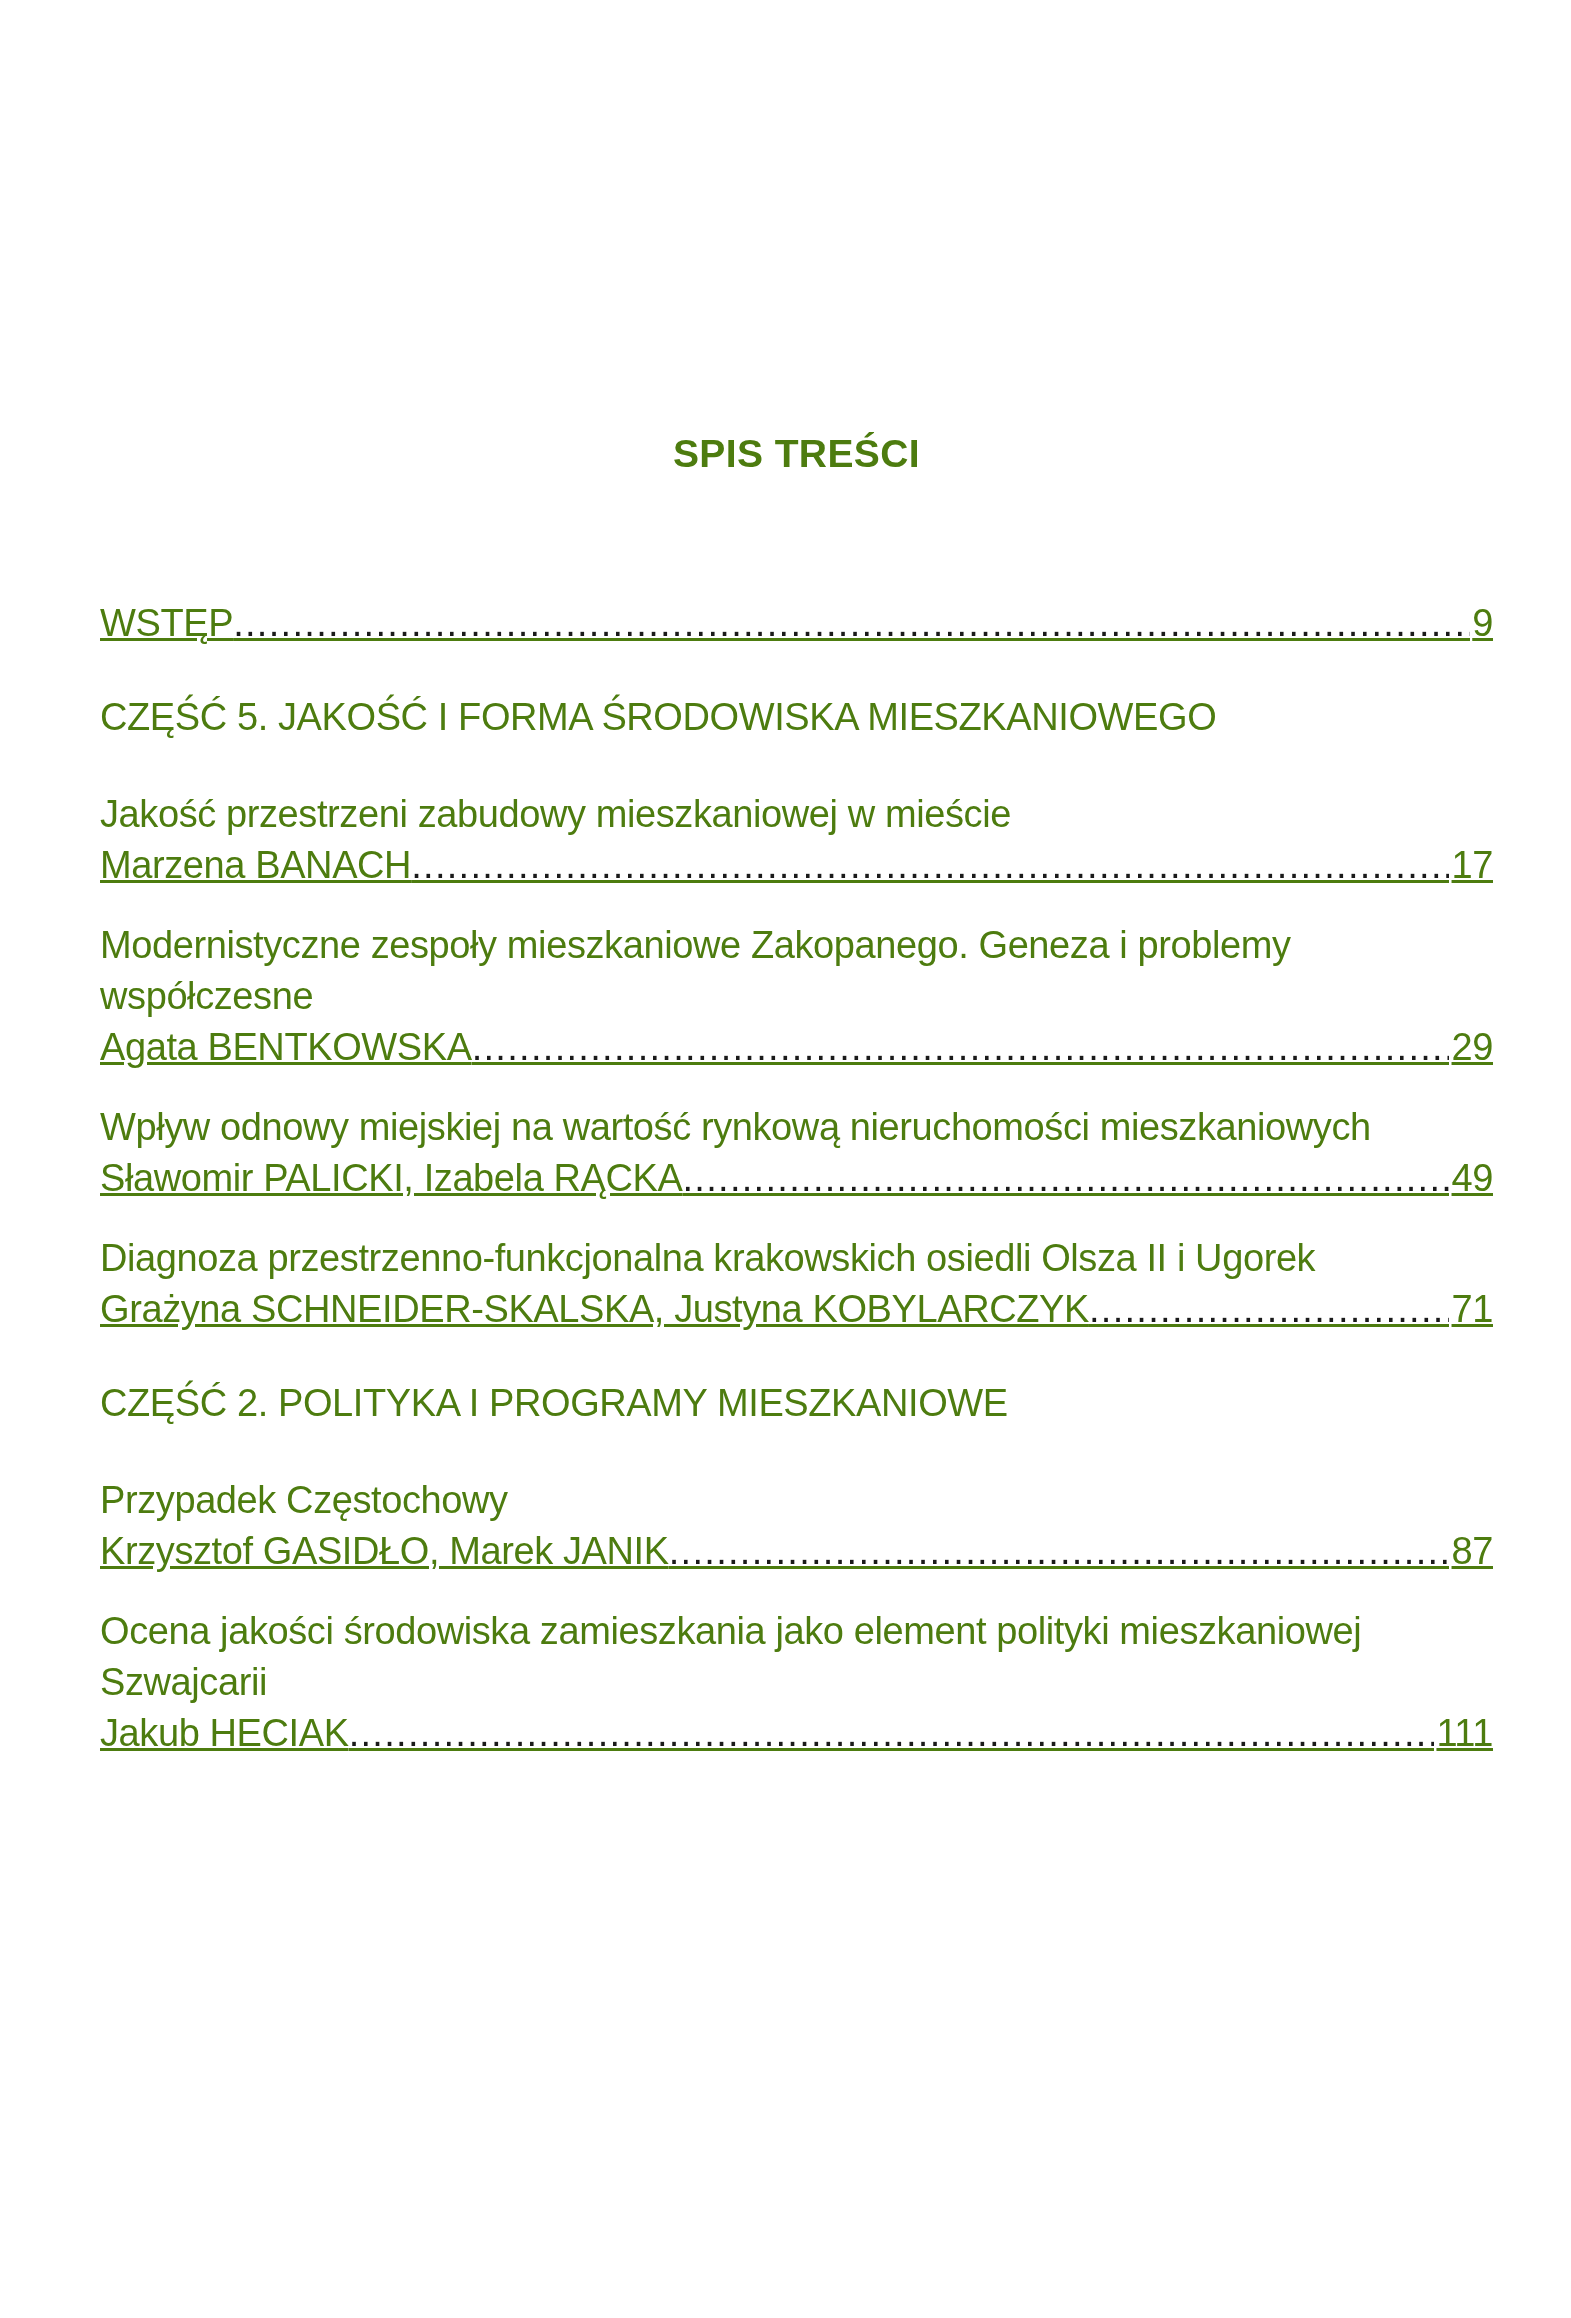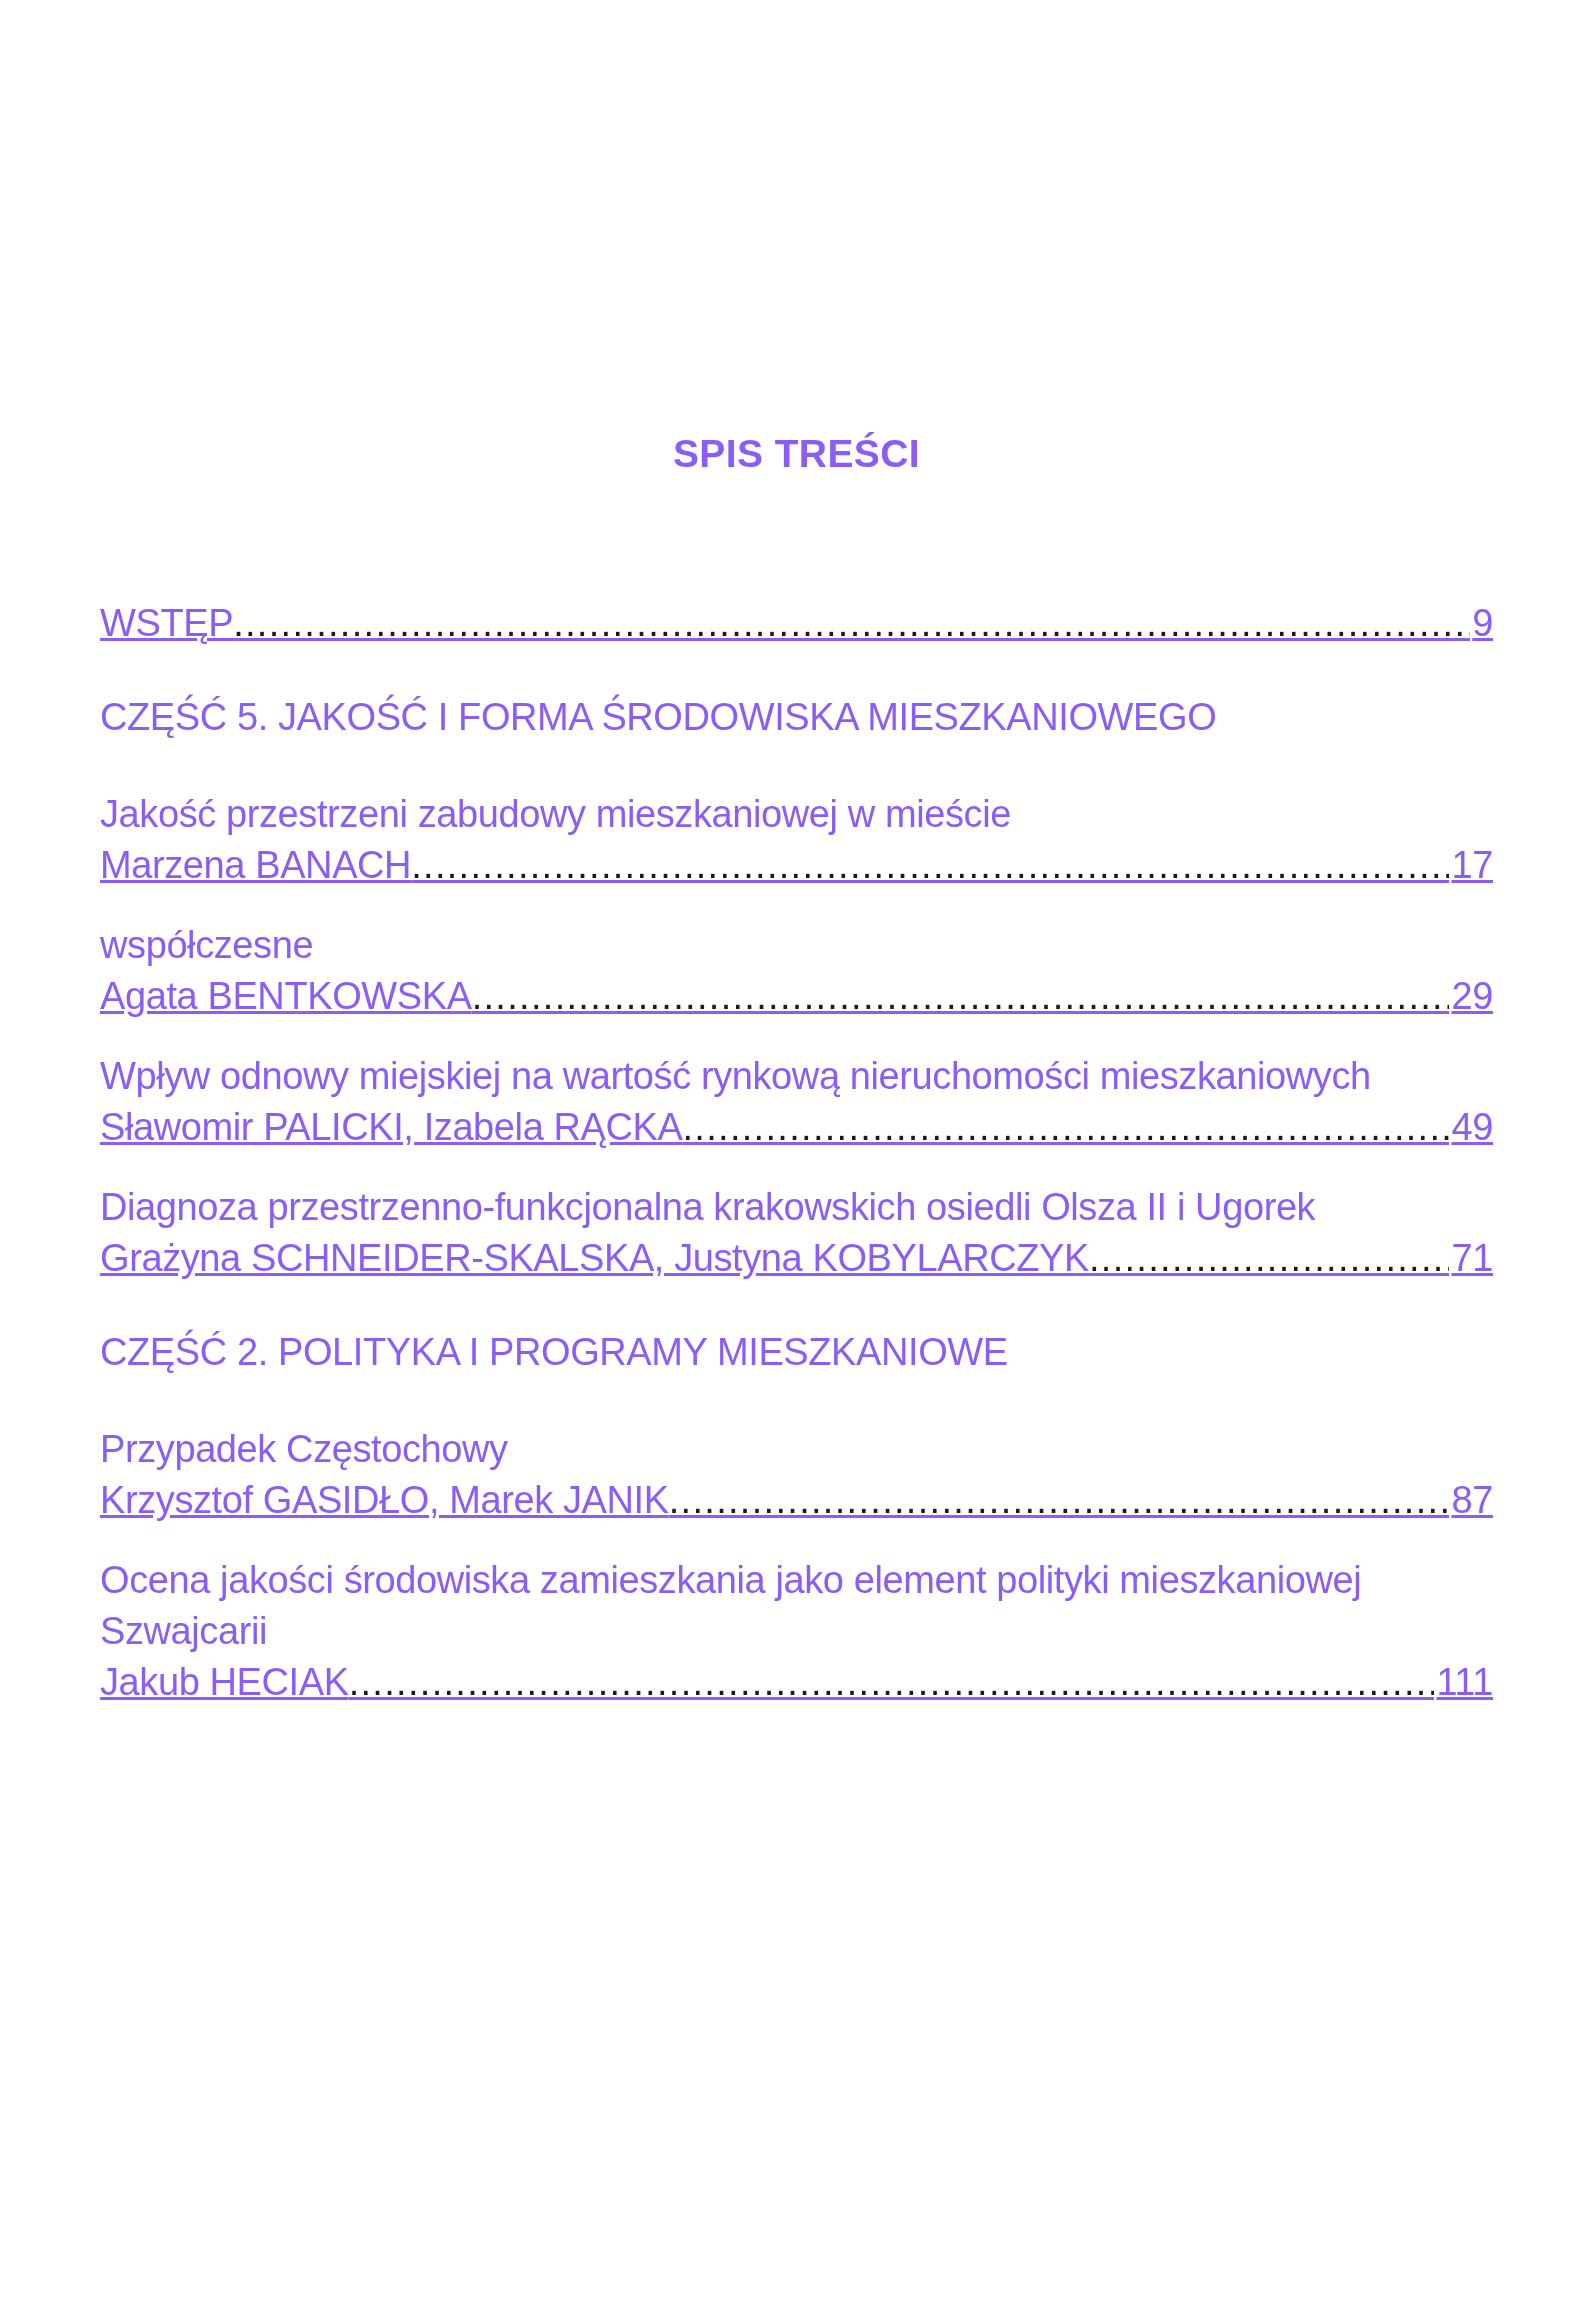--- a/index.html
+++ b/index.html
@@ -2,21 +2,21 @@
 <html lang="pl" style="font-size:13.7px"><head>
 <meta charset="utf-8">
 <style>
   * { margin: 0; padding: 0; box-sizing: border-box; }
   html, body { background: #ffffff; }
   .page {
     position: relative;
     width: 1571px;
     height: 2319px;
     background: #ffffff;
-    color: #8b5cf6;
+    color: #4d7c0f;
     font-family: "Liberation Sans", sans-serif;
     font-size: 38px;
     letter-spacing: -0.4px;
     overflow: hidden;
   }
   .content { padding: 0 78px 0 100px; }
   .title {
     padding-top: 428px;
     text-align: center;
     font-weight: bold;
@@ -68,20 +68,21 @@
     <div class="entry after-heading">
       <div class="line">Jakość przestrzeni zabudowy mieszkaniowej w mieście</div>
       <div class="dotline">
         <span class="name">Marzena BANACH</span>
         <span class="leader"></span>
         <span class="pagenum">17</span>
       </div>
     </div>
 
     <div class="entry">
+      <div class="line">Modernistyczne zespoły mieszkaniowe Zakopanego. Geneza i problemy</div>
       <div class="line">współczesne</div>
       <div class="dotline">
         <span class="name">Agata BENTKOWSKA</span>
         <span class="leader"></span>
         <span class="pagenum">29</span>
       </div>
     </div>
 
 
     <div class="entry">

